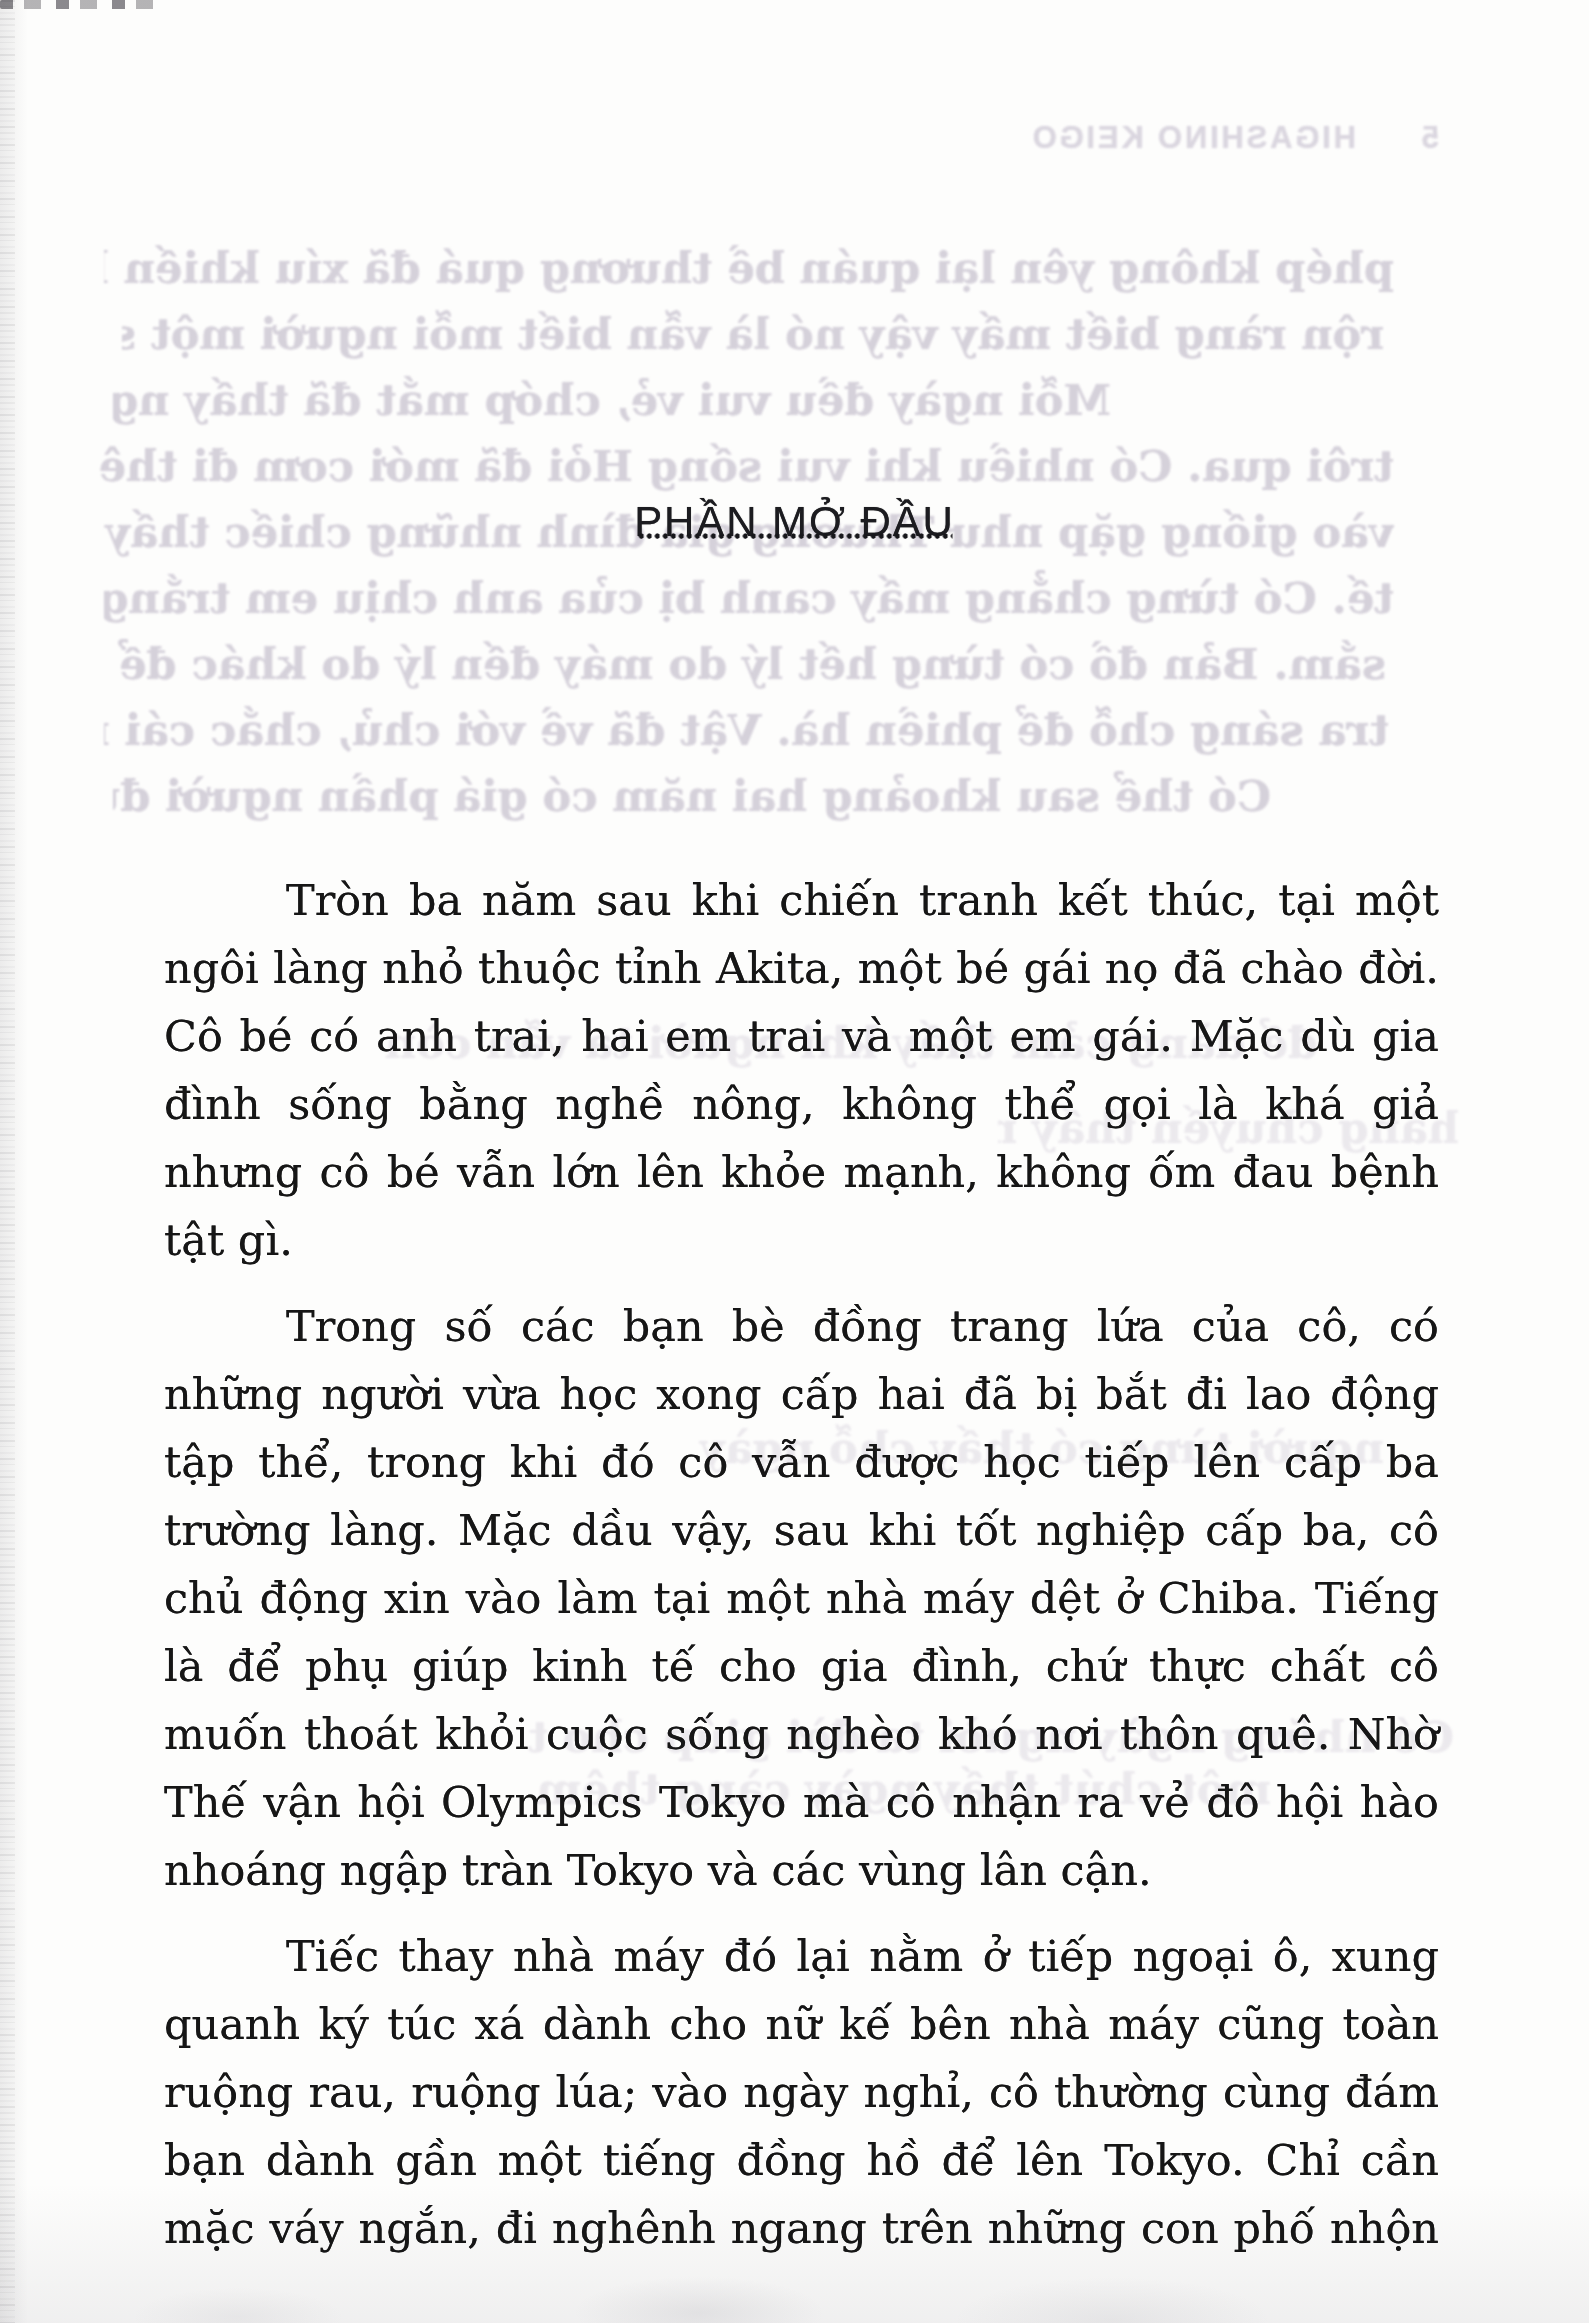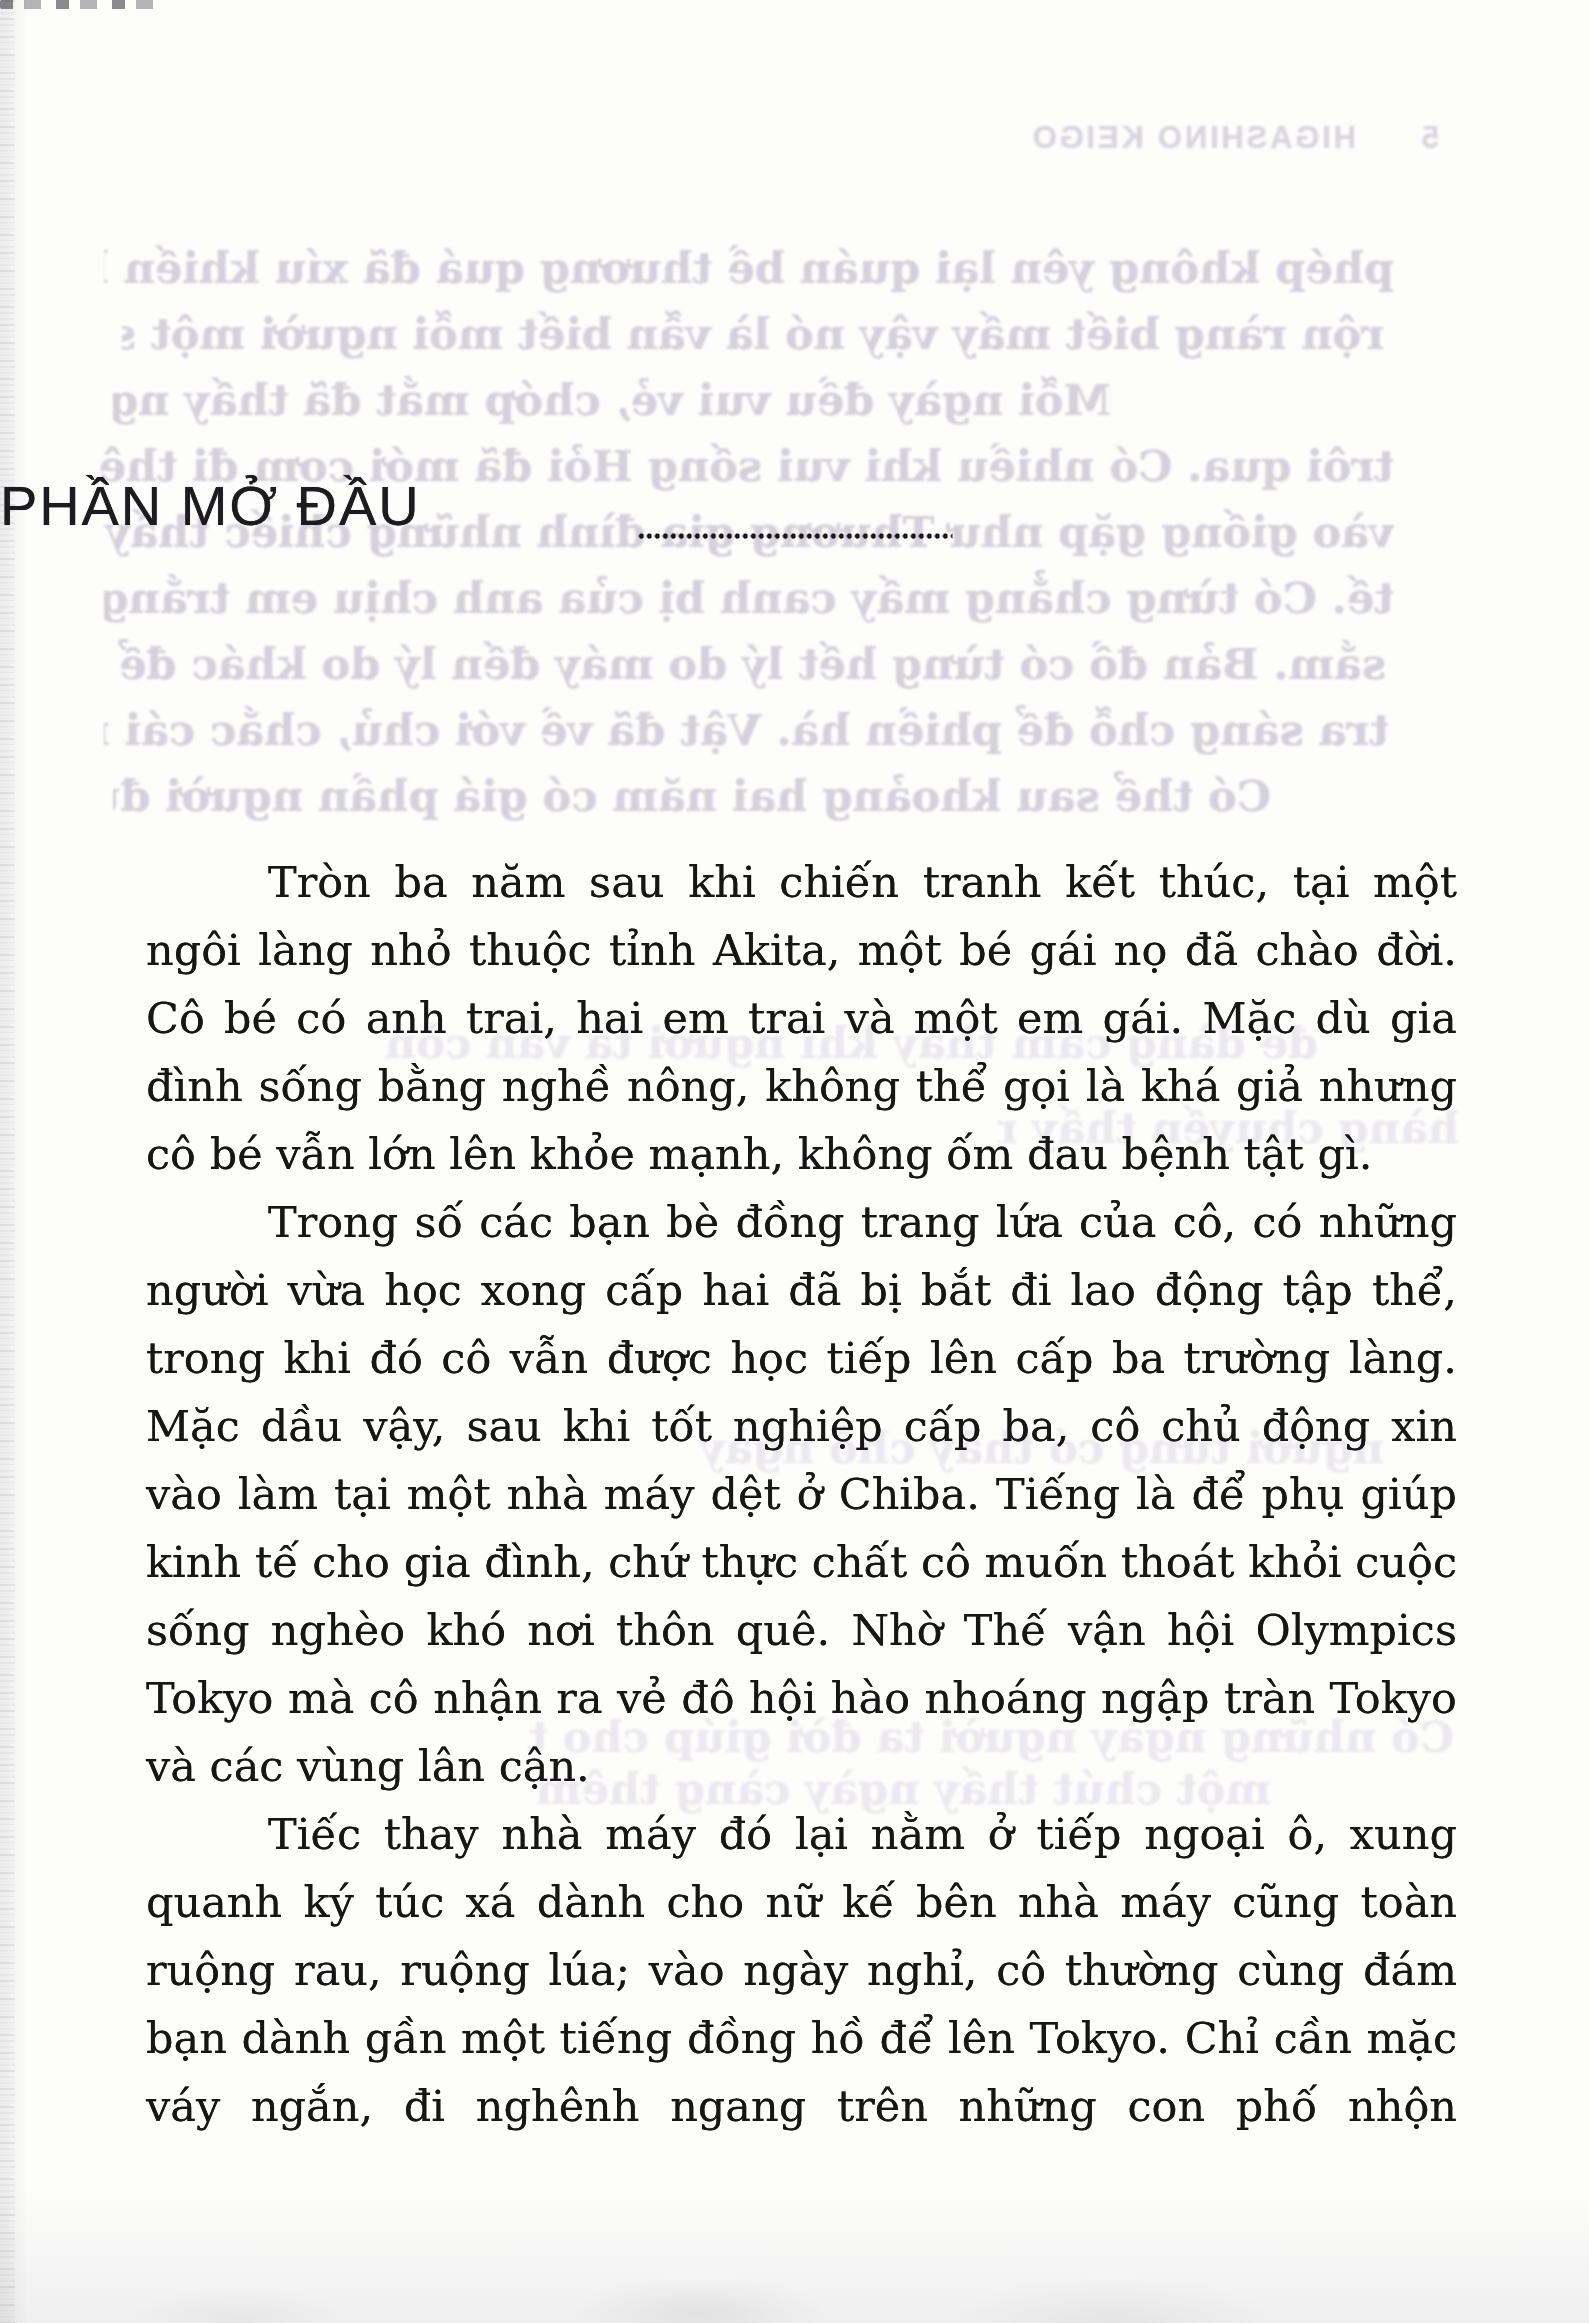--- a/index.html
+++ b/index.html
@@ -56,40 +56,40 @@
   .bleed.hdr{
     font-family:"Liberation Sans", sans-serif;
     font-size:31px;line-height:38px;letter-spacing:2.8px;
     color:#dad6df;
   }
   .bleed.frag{opacity:.55;color:#ddd9e1;}
 
   
   .heading{
     position:absolute;left:0;right:0;top:484px;z-index:2;
-    margin:0;
+    margin:16px;text-align:center;
     font-family:"Liberation Sans", sans-serif;
     font-weight:normal;
-    font-size:56px;line-height:43px;letter-spacing:1.9px;
+    font-size:42px;line-height:43px;letter-spacing:1.9px;
     color:#1c1c20;
     text-shadow:0 0 0.7px rgba(0,0,0,.8);
   }
   .dotted-rule{
     position:absolute;top:532px;left:50%;transform:translateX(-50%);
     width:315px;height:7.5px;z-index:2;
     background-image:radial-gradient(circle at 3.8px 3.8px, #17171b 2.2px, rgba(0,0,0,0) 2.8px);
     background-size:8px 7.5px;background-repeat:repeat-x;
   }
   .content{
     position:absolute;left:146px;top:848px;width:1311px;z-index:2;
     font-size:43px;line-height:68px;color:#161616;
     text-align:justify;
     text-shadow:0 0 0.6px rgba(0,0,0,.75);
   }
-  .content p{margin:0;text-indent:122px;}
+  .content p{margin:18px;text-indent:122px;}
   .content p.cutoff{text-align-last:justify;}
 </style>
 </head>
 <body>
 
 <div class="page">
 
   <div class="edge-fade"></div>
   <div class="edge-noise"></div>
   <div class="corner-speck"></div>

